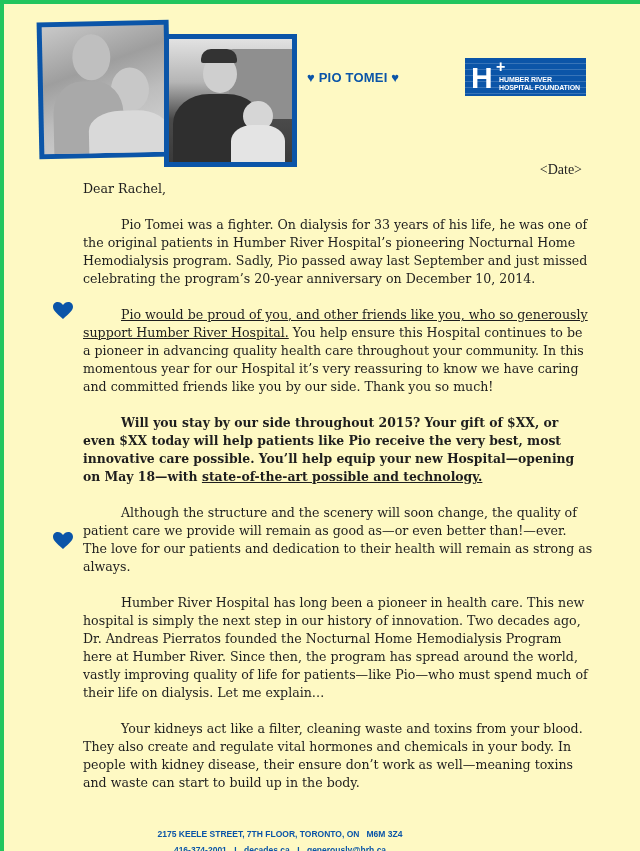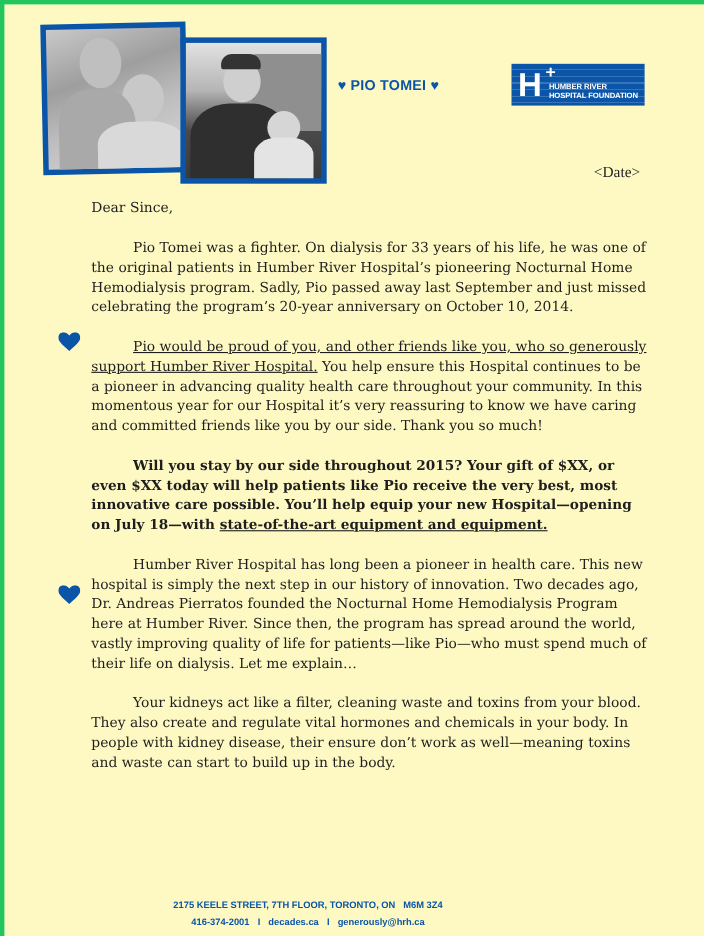--- a/index.html
+++ b/index.html
@@ -40,40 +40,40 @@
     font-weight: bold; font-size: 16px; line-height: 16px; color: #fff;
   }
   .logo .lt {
     position: absolute; left: 34px; font-family: "Liberation Sans", sans-serif;
     font-weight: bold; font-size: 7px; line-height: 8px; color: #fff; white-space: nowrap; letter-spacing: -0.1px;
   }
   .logo .lt1 { top: 18px; }
   .logo .lt2 { top: 26px; }
 
   .date {
-    position: absolute; right: 60px; top: 146px;
+    position: absolute; right: 60px; top: 158px;
     font-family: "Liberation Serif", serif; font-size: 14px; color: #222;
   }
   .letter {
     position: absolute; left: 79px; top: 176px; width: 510px;
     font-family: "DejaVu Serif", serif; font-size: 12.6px; line-height: 18px; color: #1e1e1e;
   }
   .letter p { margin: 0 0 18px 0; text-indent: 38px; }
   .letter p.salutation { text-indent: 0; }
   .letter p.bold { font-weight: bold; font-size: 12.4px; }
   .u { text-decoration: underline; }
   .heart-icon {
     position: absolute; left: 49px; width: 20px; height: 18px;
   }
   #heart1 { top: 298px; }
   #heart2 { top: 528px; }
   .footer {
     position: absolute; left: 0; width: 552px; text-align: center;
     font-family: "Liberation Sans", sans-serif; font-weight: bold; font-size: 8.5px;
-    color: #0b55a8; white-space: nowrap;
+    color: #0b55a8; white-space: nowrap; margin-top: 12px;
   }
   .footer.l1 { top: 813px; }
   .footer.l2 { top: 829px; }
   .footer .sep { margin: 0 5px; }
 </style>
 </head>
 <body>
 
 <div class="page">
 
@@ -109,24 +109,25 @@
   <div class="date">&lt;Date&gt;</div>
 
   <svg class="heart-icon" id="heart1" viewBox="0 0 20 18">
     <path d="M10 17 C3 11 0 8 0 4.8 C0 2 2.2 0 4.8 0 C7 0 8.6 1.2 10 3 C11.4 1.2 13 0 15.2 0 C17.8 0 20 2 20 4.8 C20 8 17 11 10 17 Z" fill="#0b55a8"></path>
   </svg>
   <svg class="heart-icon" id="heart2" viewBox="0 0 20 18">
     <path d="M10 17 C3 11 0 8 0 4.8 C0 2 2.2 0 4.8 0 C7 0 8.6 1.2 10 3 C11.4 1.2 13 0 15.2 0 C17.8 0 20 2 20 4.8 C20 8 17 11 10 17 Z" fill="#0b55a8"></path>
   </svg>
 
   <div class="letter">
-    <p class="salutation">Dear Since,</p>
-    <p>Pio Tomei was a fighter. On dialysis for 33 years of his life, he was one of the original patients in Humber River Hospital’s pioneering Nocturnal Home Hemodialysis program. Sadly, Pio passed away last September and just missed celebrating the program’s 20-year anniversary on October 10, 2014.</p>
+    <p class="salutation">Dear Rachel,</p>
+    <p>Pio Tomei was a fighter. On dialysis for 33 years of his life, he was one of the original patients in Humber River Hospital’s pioneering Nocturnal Home Hemodialysis program. Sadly, Pio passed away last September and just missed celebrating the program’s 20-year anniversary on December 10, 2014.</p>
     <p><span class="u">Pio would be proud of you, and other friends like you, who so generously support Humber River Hospital.</span><span> You help ensure this Hospital continues to be a pioneer in advancing quality health care throughout your community. In this momentous year for our Hospital it’s very reassuring to know we have caring and committed friends like you by our side. Thank you so much!</span></p>
-    <p class="bold"><span>Will you stay by our side throughout 2015? Your gift of $XX, or even $XX today will help patients like Pio receive the very best, most innovative care possible. You’ll help equip your new Hospital—opening on July 18—with </span><span class="u">state-of-the-art equipment and equipment.</span></p>
+    <p class="bold"><span>Will you stay by our side throughout 2015? Your gift of $XX, or even $XX today will help patients like Pio receive the very best, most innovative care possible. You’ll help equip your new Hospital—opening on May 18—with </span><span class="u">state-of-the-art possible and technology.</span></p>
+    <p>Although the structure and the scenery will soon change, the quality of patient care we provide will remain as good as—or even better than!—ever. The love for our patients and dedication to their health will remain as strong as always.</p>
     <p>Humber River Hospital has long been a pioneer in health care. This new hospital is simply the next step in our history of innovation. Two decades ago, Dr. Andreas Pierratos founded the Nocturnal Home Hemodialysis Program here at Humber River. Since then, the program has spread around the world, vastly improving quality of life for patients—like Pio—who must spend much of their life on dialysis. Let me explain…</p>
     <p>Your kidneys act like a filter, cleaning waste and toxins from your blood. They also create and regulate vital hormones and chemicals in your body. In people with kidney disease, their ensure don’t work as well—meaning toxins and waste can start to build up in the body.</p>
   </div>
 
   <div class="footer l1">2175 KEELE STREET, 7TH FLOOR, TORONTO, ON&nbsp;&nbsp;&nbsp;M6M 3Z4</div>
   <div class="footer l2">
     <span>416-374-2001</span>
     <span class="sep">I</span>
     <span>decades.ca</span>
     <span class="sep">I</span>

